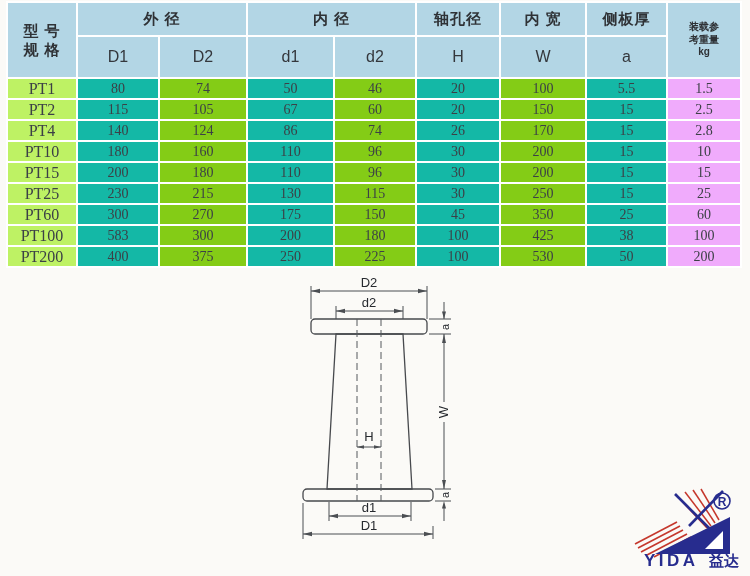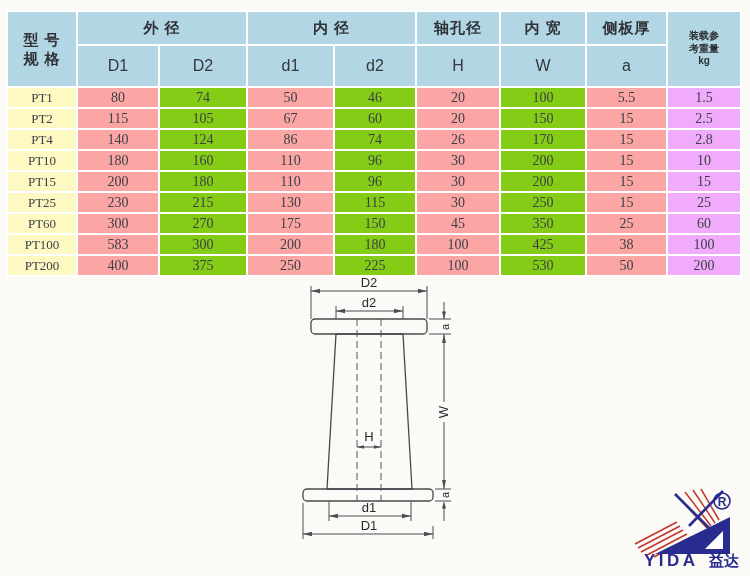--- a/index.html
+++ b/index.html
@@ -3,38 +3,38 @@
 <meta charset="utf-8">
 <style>
   html,body{margin:0;padding:0}
   body{
     width:750px;height:576px;position:relative;overflow:hidden;
     background:#fbfaf7;
     font-family:"Liberation Sans",sans-serif;
   }
   
   table.spec{
-    position:absolute;left:6px;top:10px;
+    position:absolute;left:6px;top:1px;
     border-collapse:separate;border-spacing:2px;
     background:#ffffff;table-layout:fixed;
   }
   table.spec th,table.spec td{padding:0;text-align:center;vertical-align:middle;overflow:hidden}
   th.hd{
     background:#b3d6e5;color:#2f3236;font-weight:bold;font-size:15px;line-height:1.3;
     letter-spacing:1px;
   }
   th.hd-sub{
     background:#b3d6e5;color:#34373c;font-weight:normal;font-size:16px;letter-spacing:0;
     height:40px;
   }
   th.hd-top{height:32px}
   th.hd-kg{font-size:10px;line-height:1.25;letter-spacing:0}
   td{font-family:"Liberation Serif",serif;font-size:14px;color:#3c4046;height:19px}
-  td.c-model{background:#fef9c3;font-size:13px}
-  td.c-y{background:#fca5a5}
+  td.c-model{background:#bef264;font-size:16px}
+  td.c-y{background:#14b8a6}
   td.c-g{background:#84cc16}
   td.c-kg{background:#f0abfc}
   
   #diagram{position:absolute;left:290px;top:274px}
   .dimtxt{font-family:"Liberation Sans",sans-serif;font-size:13px;fill:#26292e}
   .dimtxt-sm{font-family:"Liberation Sans",sans-serif;font-size:11px;fill:#26292e}
   .dline{stroke:#4b4e52;stroke-width:1}
   .oline{stroke:#47494d;stroke-width:1.3;fill:none}
   .arr{fill:#4b4e52}
   .cdash{stroke:#55585c;stroke-width:1;stroke-dasharray:7 4}

